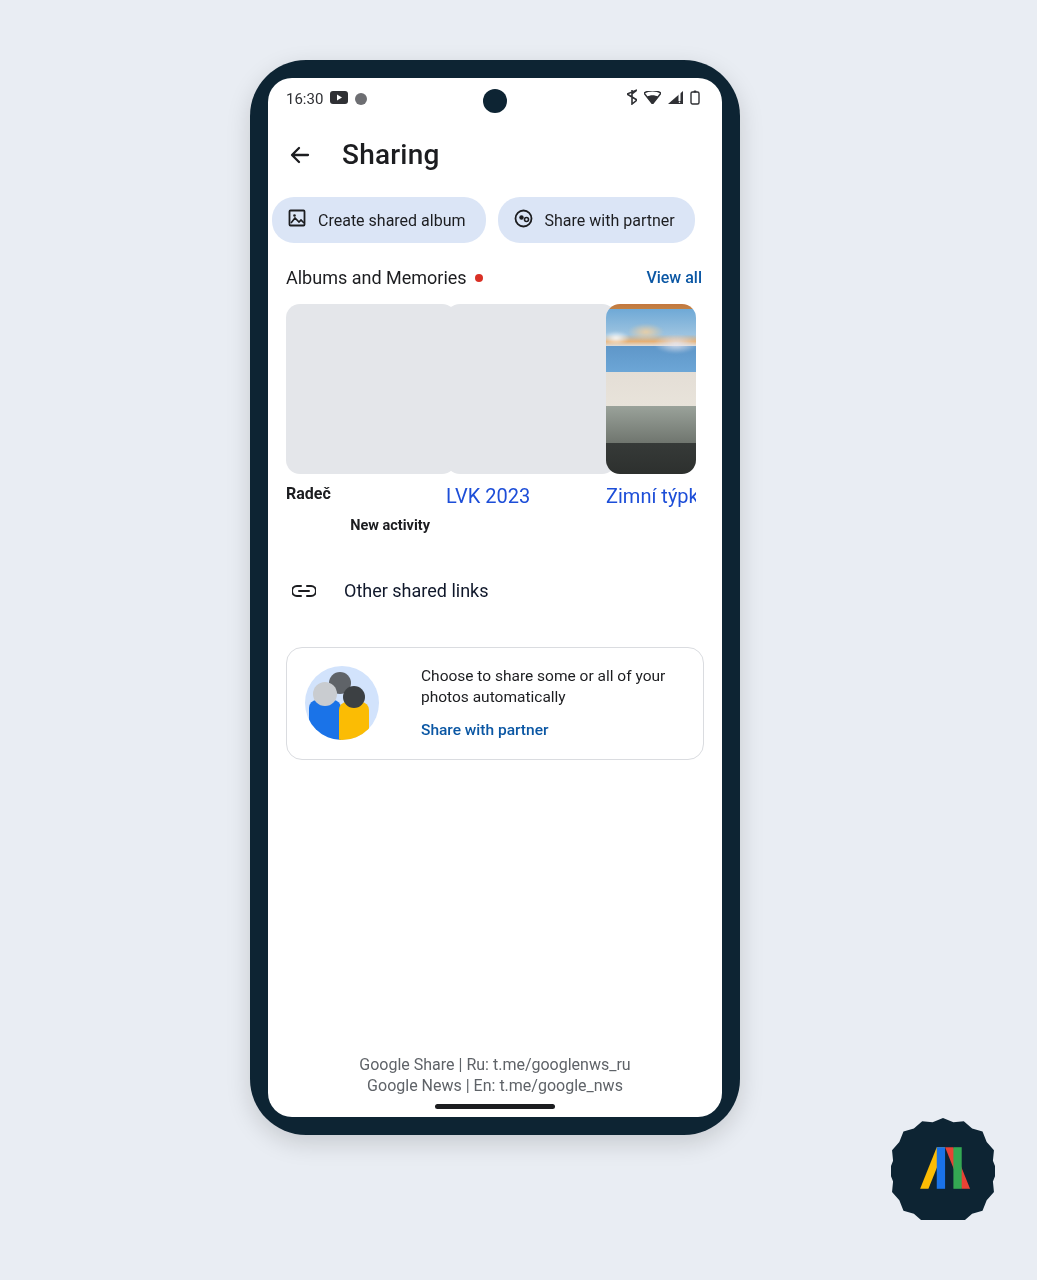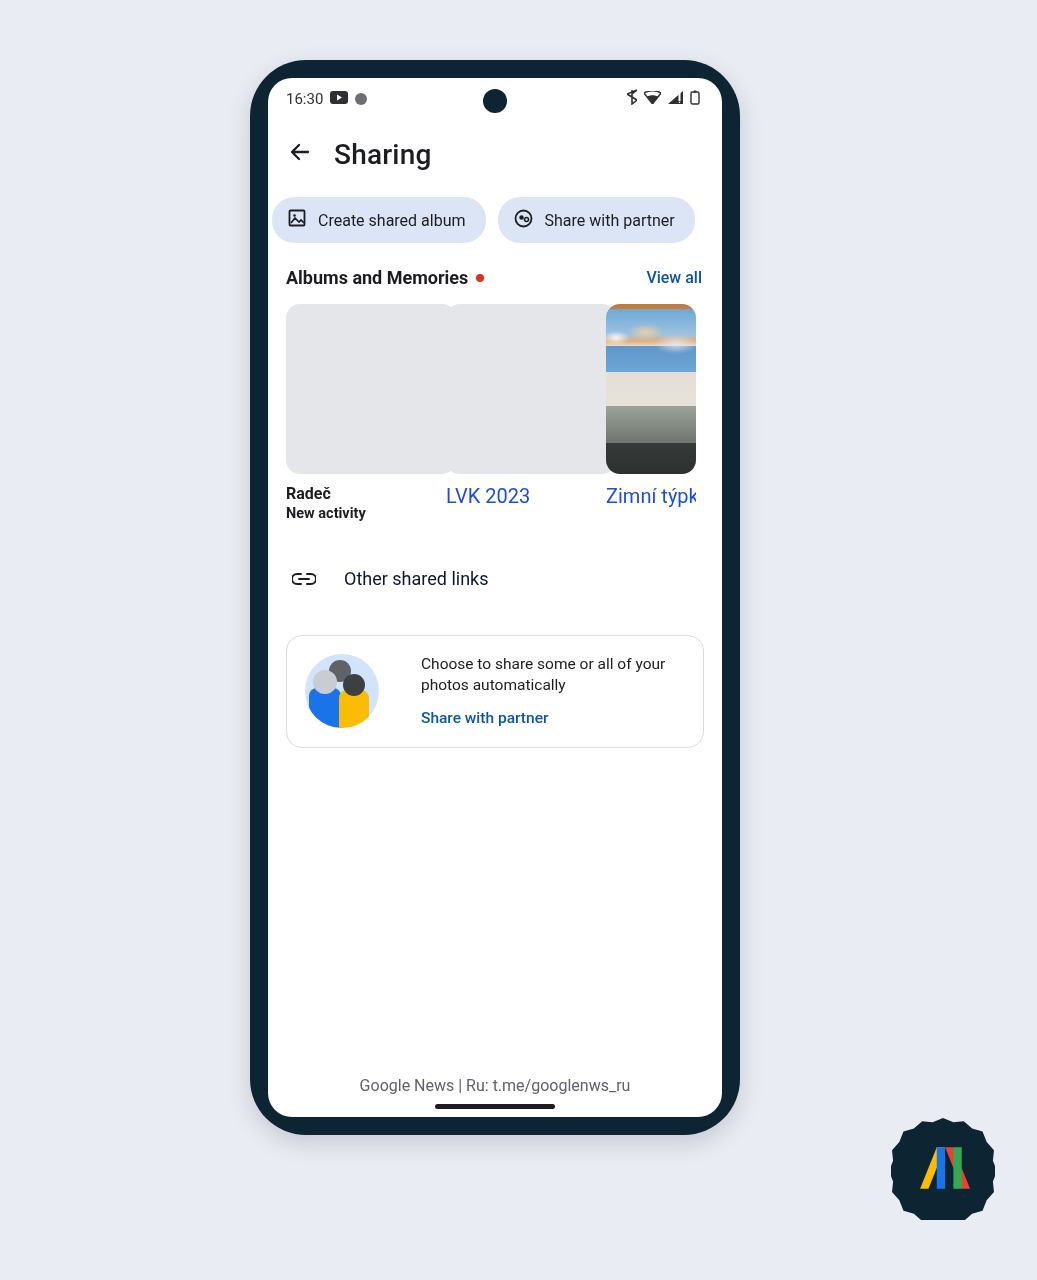--- a/index.html
+++ b/index.html
@@ -59,22 +59,22 @@
     align-items: center;
     gap: 7px;
   }
   .notif-dot {
     width: 12px; height: 12px; border-radius: 50%; background: #6d6e72;
   }
 
   
   .appbar {
     display: flex;
-    align-items: flex-start;
-    gap: 20px;
+    align-items: center;
+    gap: 28px;
     padding: 18px 18px 10px 18px;
   }
   .appbar .back {
     width: 28px; height: 28px;
     display: flex; align-items: center; justify-content: center;
     cursor: pointer;
   }
   .appbar h1 {
     font-size: 28px;
     font-weight: 500;
@@ -104,21 +104,21 @@
 
   
   .section-head {
     display: flex;
     align-items: center;
     justify-content: space-between;
     padding: 6px 20px 8px 18px;
   }
   .section-title {
     font-size: 18px;
-    font-weight: 700;
+    font-weight: 400;
     color: #1c1d20;
     display: flex;
     align-items: center;
     gap: 8px;
   }
   .red-dot {
     width: 8px; height: 8px; border-radius: 50%; background: #d93025;
   }
   .viewall {
     color: #0b57a4;
@@ -175,21 +175,22 @@
     font-size: 20px;
     color: #1d4ed8;
     white-space: nowrap;
     overflow: hidden;
   }
   .album-title.bold { font-weight: 700; color:#1c1d20; font-size:16px; }
   .album-sub {
     font-size: 14.5px;
     font-weight: 700;
     color: #1c1d20;
-    margin-top: 2px;
+    margin-top: 14px;
+    text-align: right;
   }
 
   
   .other-links {
     display: flex;
     align-items: center;
     gap: 28px;
     padding: 46px 20px 10px 24px;
     font-size: 18px;
     color: #0f172a;
@@ -385,21 +386,22 @@
         <div class="p2"></div>
           <div class="p2h"></div>
       </div>
       <div class="card-text">
         <div>Choose to share some or all of your photos automatically</div>
         <div class="card-link">Share with partner</div>
       </div>
     </div>
 
     <div class="footer-wm">
-      <div>Google News | Ru: t.me/googlenws_ru</div>
+      <div>Google Share | Ru: t.me/googlenws_ru</div>
+      <div>Google News | En: t.me/google_nws</div>
     </div>
 
     <div class="gesture-bar"></div>
 
   </div>
 </div>
 
 <div class="page-badge">
   <svg viewBox="0 0 100 100">
     <path fill="#0d2433" d="M50 2l10 4 10-1 8 7 10 3 4 10 7 8-1 10 4 10-4 10 1 10-7 8-4 10-10 3-8 7-10-1-10 4-10-4-10 1-8-7-10-3-4-10-7-8 1-10-4-10 4-10-1-10 7-8 4-10 10-3 8-7 10 1z"></path>

